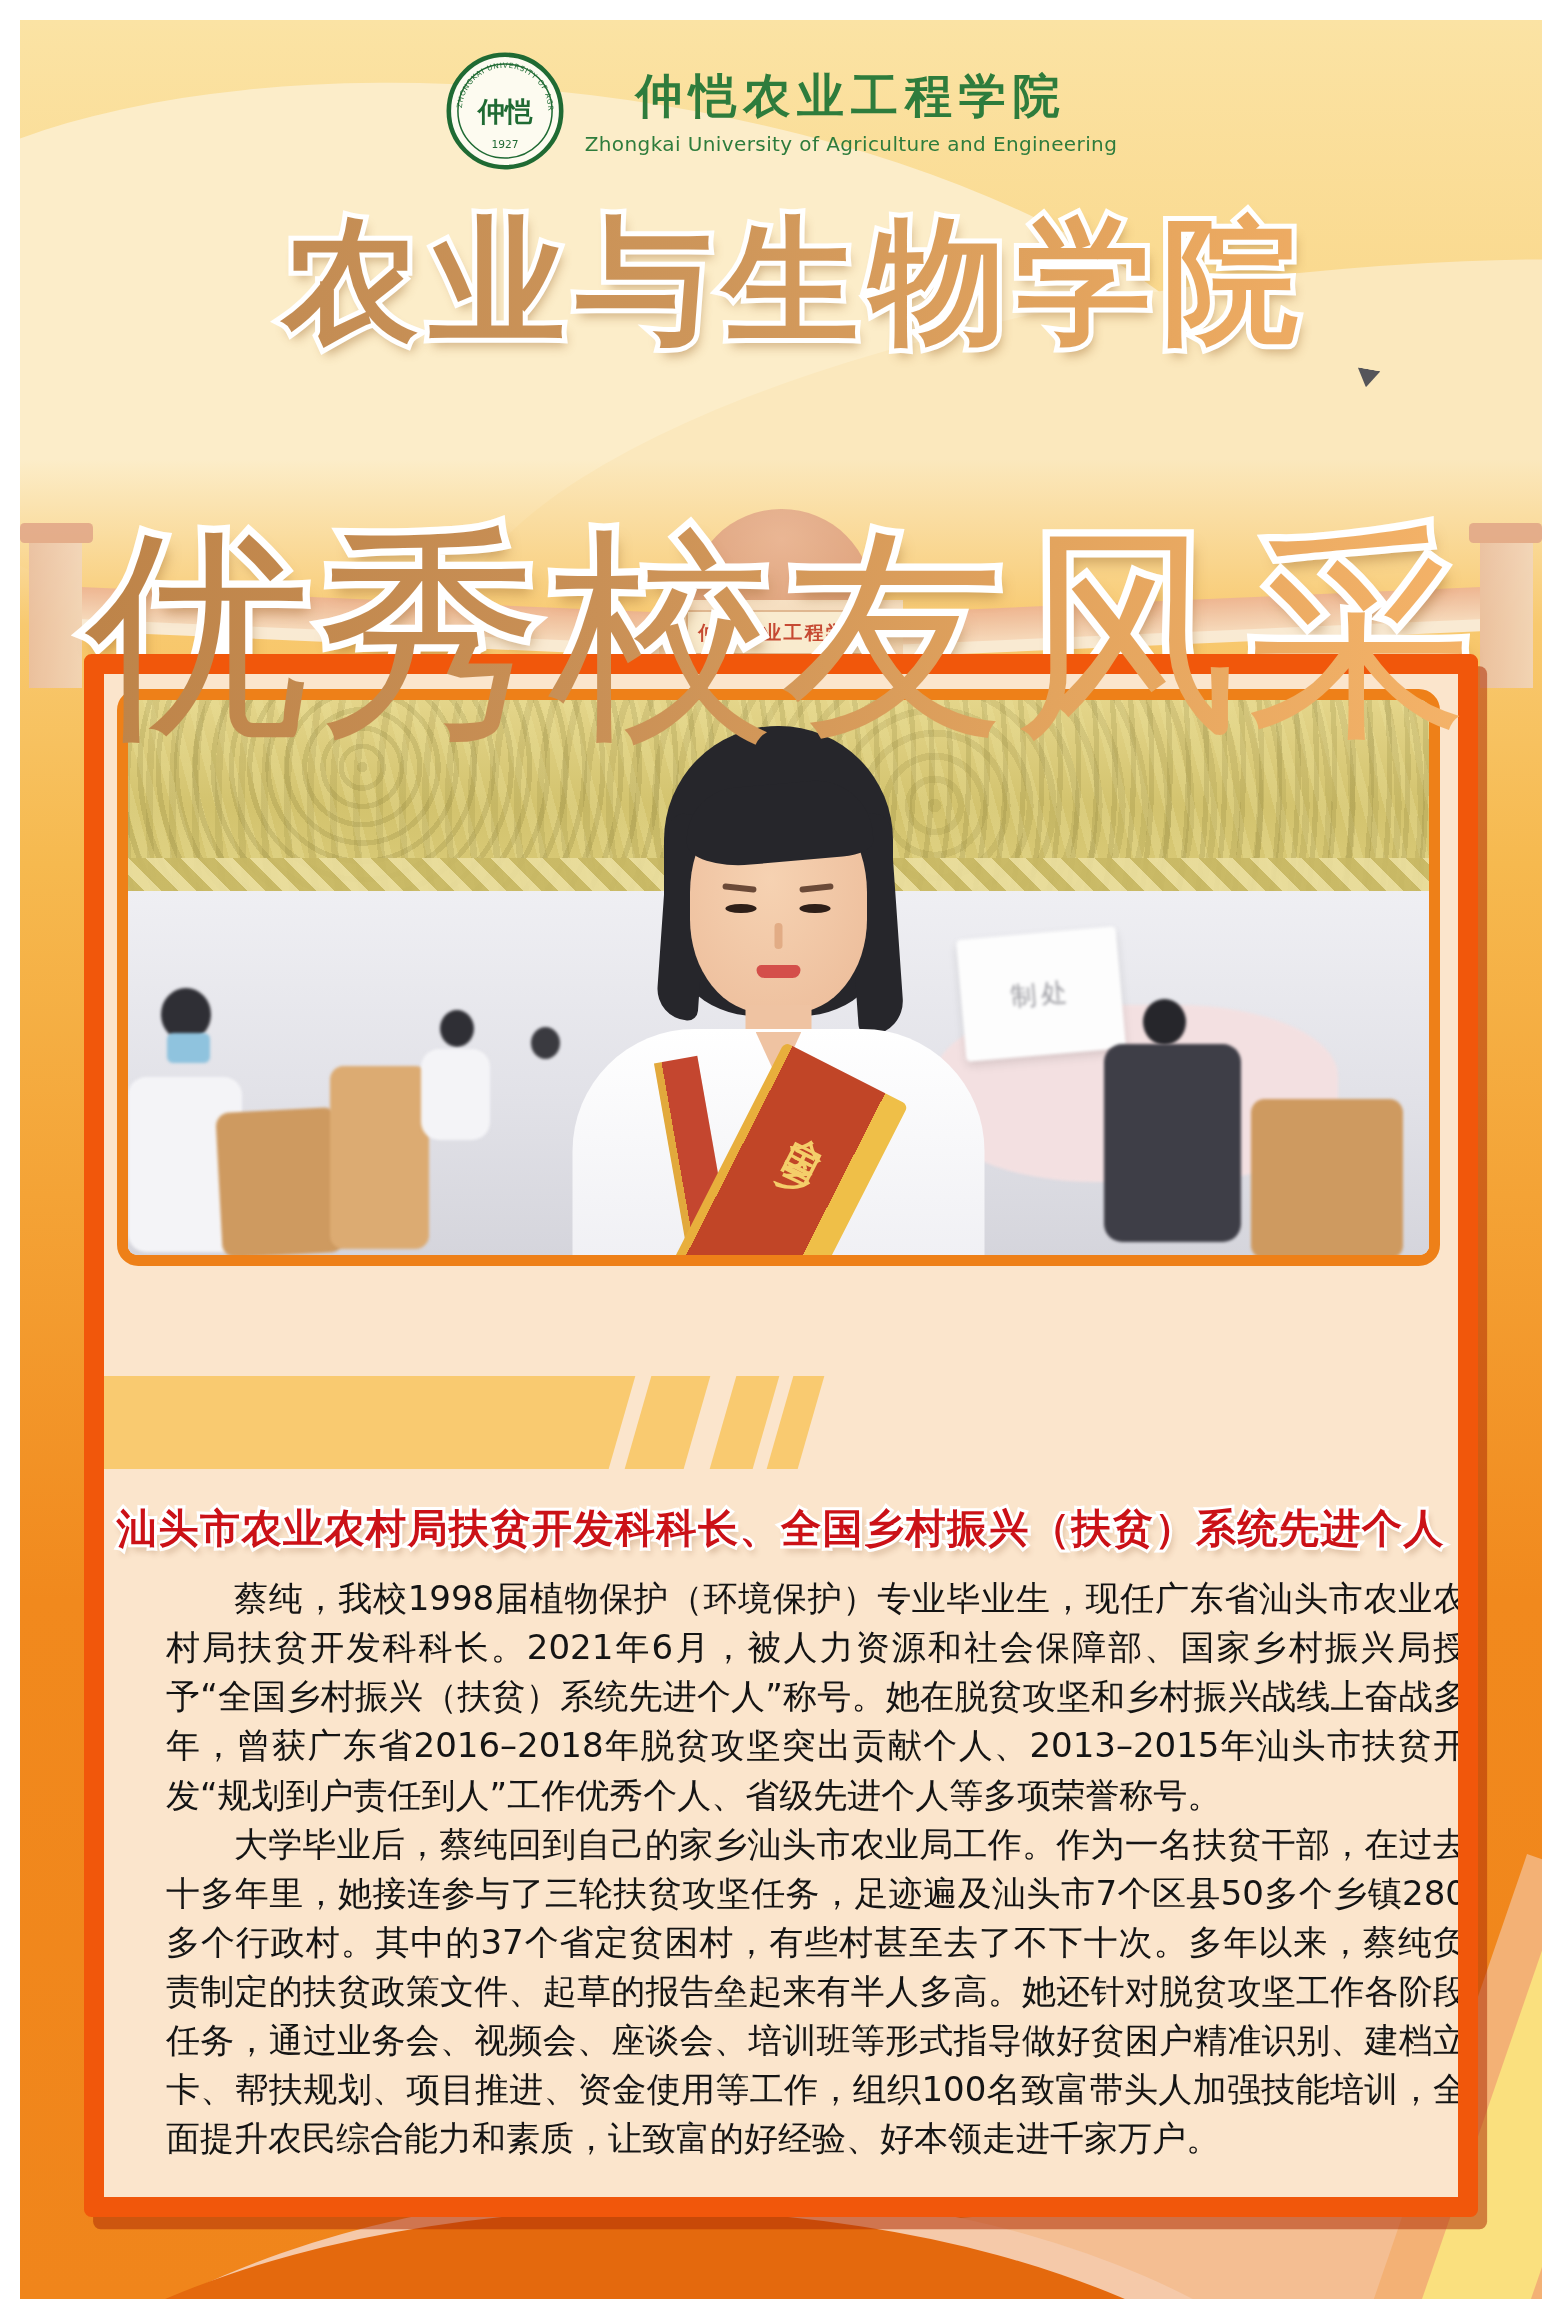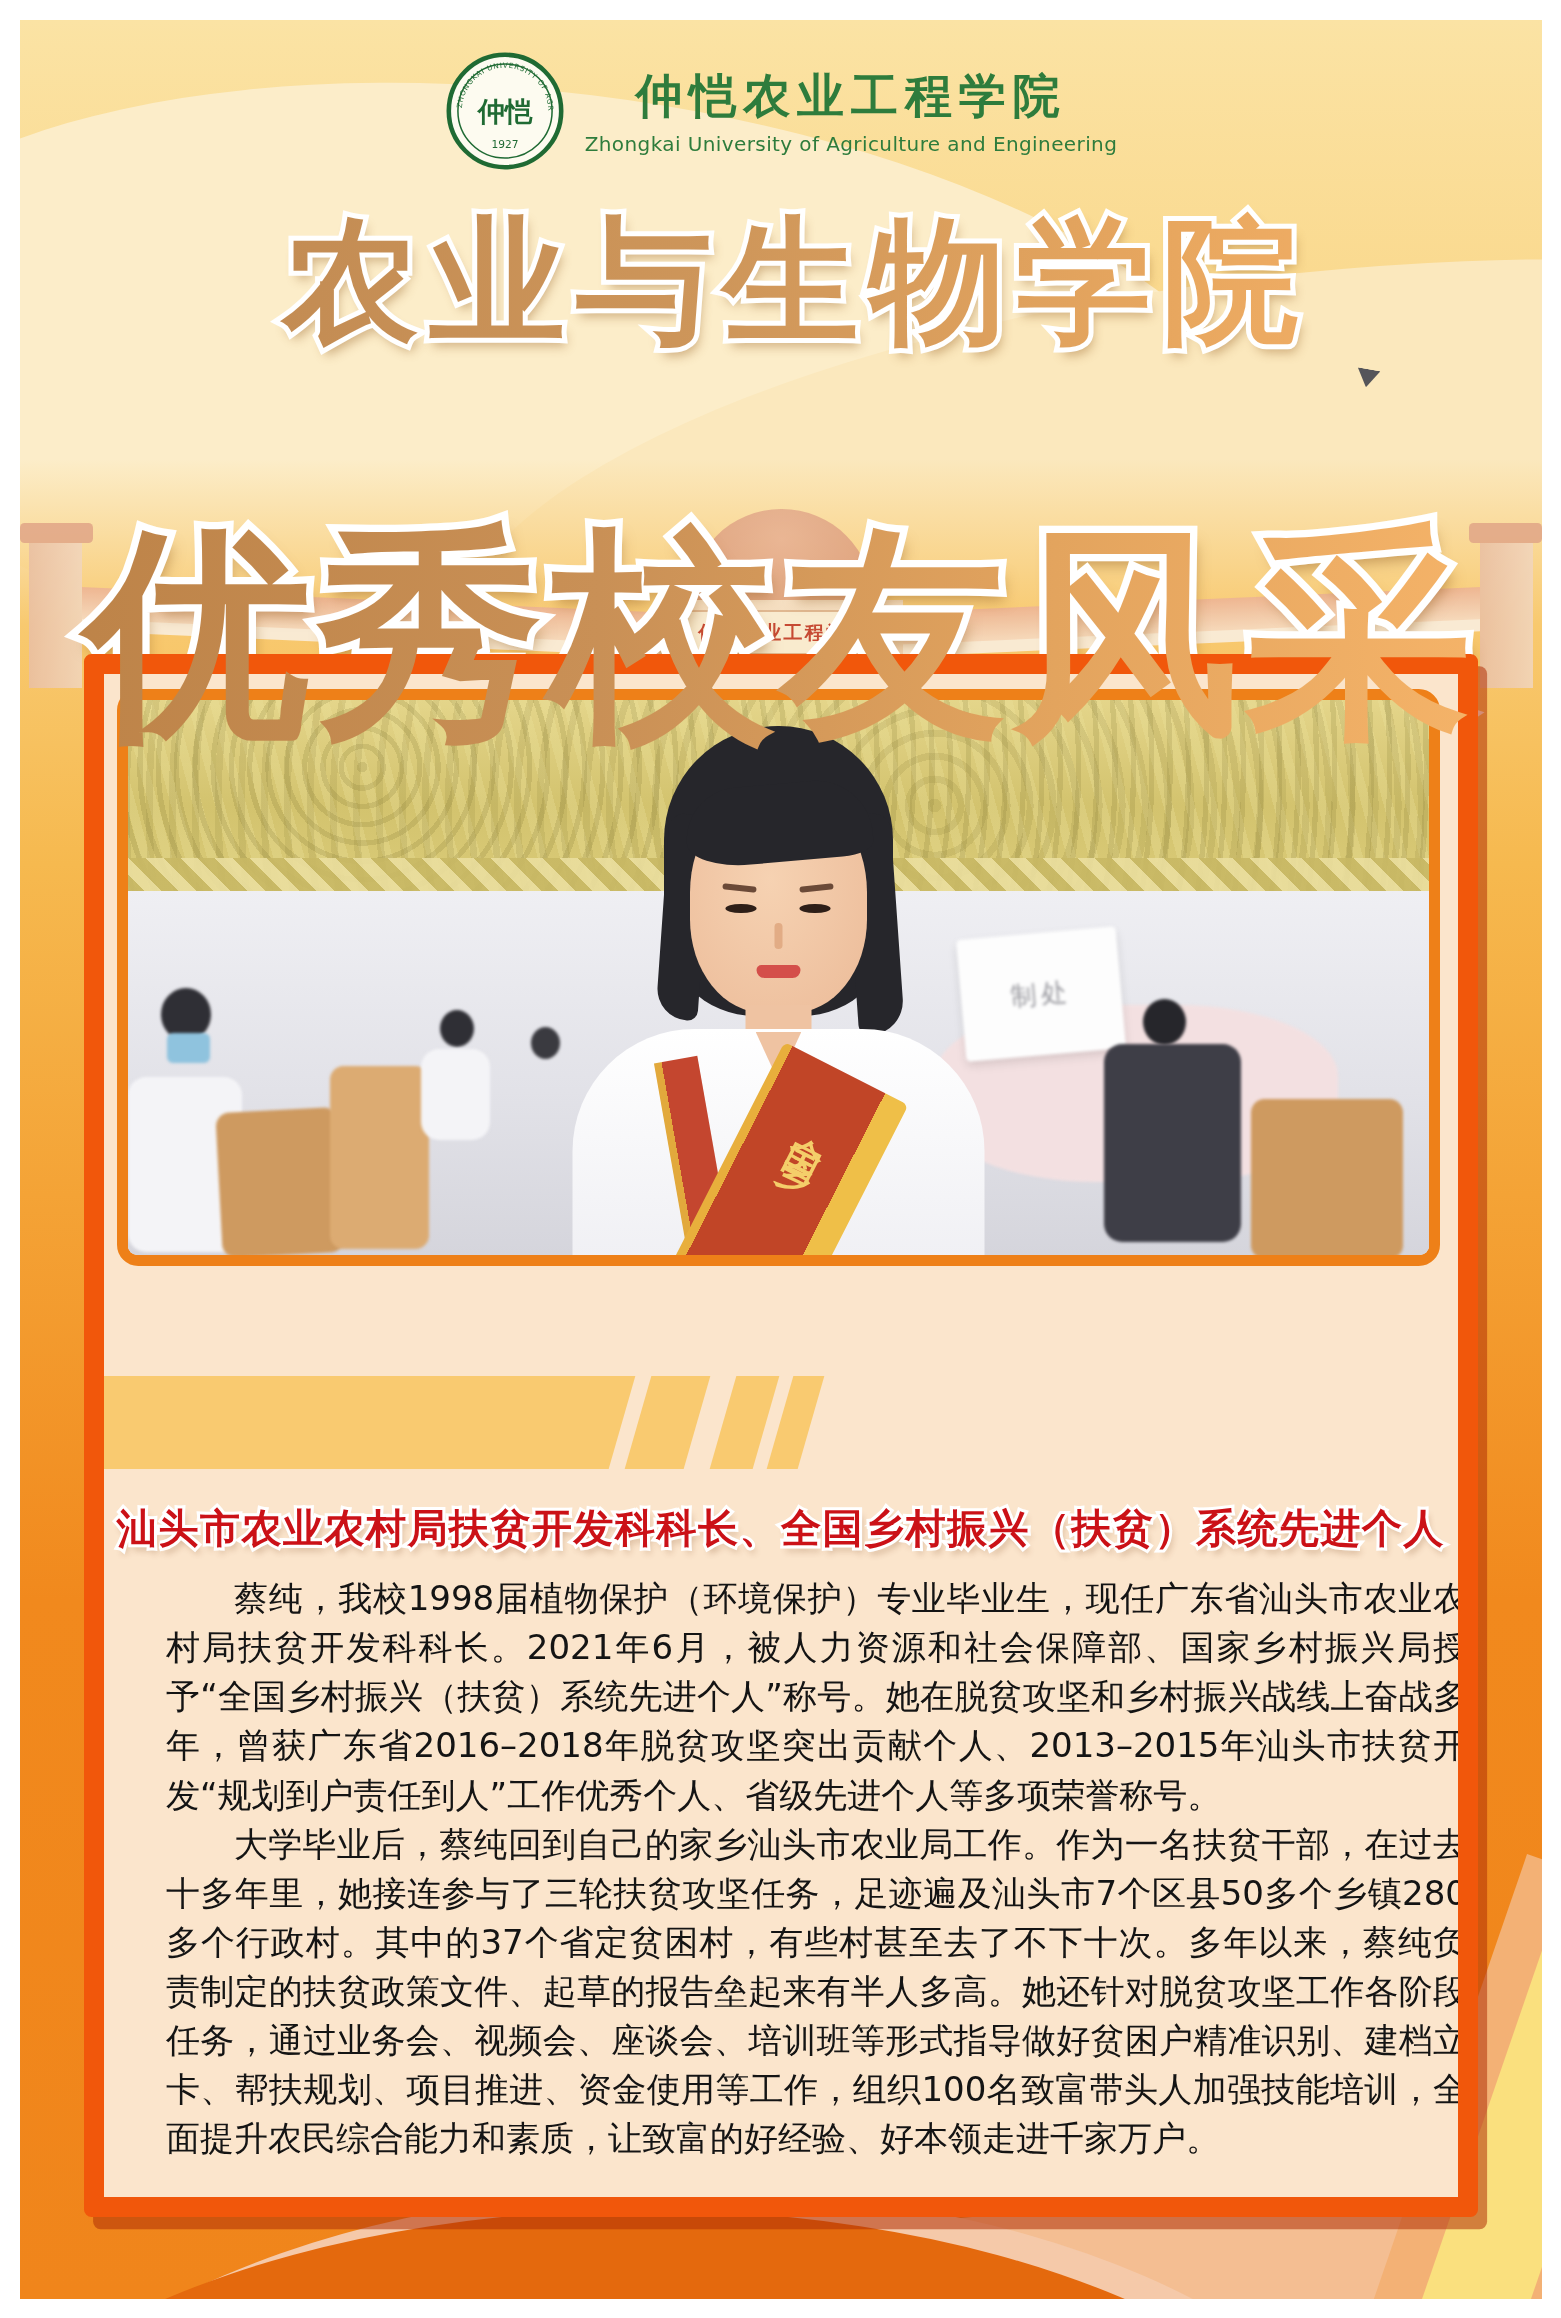--- a/index.html
+++ b/index.html
@@ -37,21 +37,21 @@
   
   .outlined{position:relative;white-space:nowrap;}
   .outlined .stroke{position:absolute;left:0;top:0;width:100%;color:#fff;z-index:0;}
   .outlined .fill{position:relative;z-index:1;}
   .center{width:100%;text-align:center;}
 
   .title1{left:0;top:183px;font-size:136px;font-weight:900;letter-spacing:10.7px;line-height:1.15;margin-left:15px;}
   .title1 .stroke{-webkit-text-stroke:10px #fff;text-shadow:3.8px 7.6px 10.7px rgba(150,95,35,.45);}
   .title1 .fill{background:linear-gradient(90deg,#C18A52 10%,#CE965A 45%,#E8A75F 75%,#F6B269 95%);
                 -webkit-background-clip:text;background-clip:text;color:transparent;}
-  .title2{left:0;top:326px;font-size:226px;font-weight:700;letter-spacing:6.1px;line-height:1.18;}
+  .title2{left:0;top:326px;font-size:226px;font-weight:400;letter-spacing:6.1px;line-height:1.18;}
   .title2 .stroke{-webkit-text-stroke:14.5px #fff;text-shadow:5.3px 10.7px 13.7px rgba(150,95,35,.5);}
   .title2 .fill{background:linear-gradient(90deg,#BD8348 2%,#C99056 38%,#E3A45E 68%,#F6B469 98%);
                 -webkit-background-clip:text;background-clip:text;color:transparent;}
 
   
   .header{left:0;top:30.5px;width:100%;display:flex;justify-content:center;align-items:center;gap:20px;}
   .uni-text{display:flex;flex-direction:column;align-items:center;}
   .uni-cn{font-size:47px;font-weight:700;color:#2E7C3C;letter-spacing:6.9px;}
   .uni-en{font-size:20px;color:#2E7C3C;margin-top:4.6px;letter-spacing:0.4px;}
 

